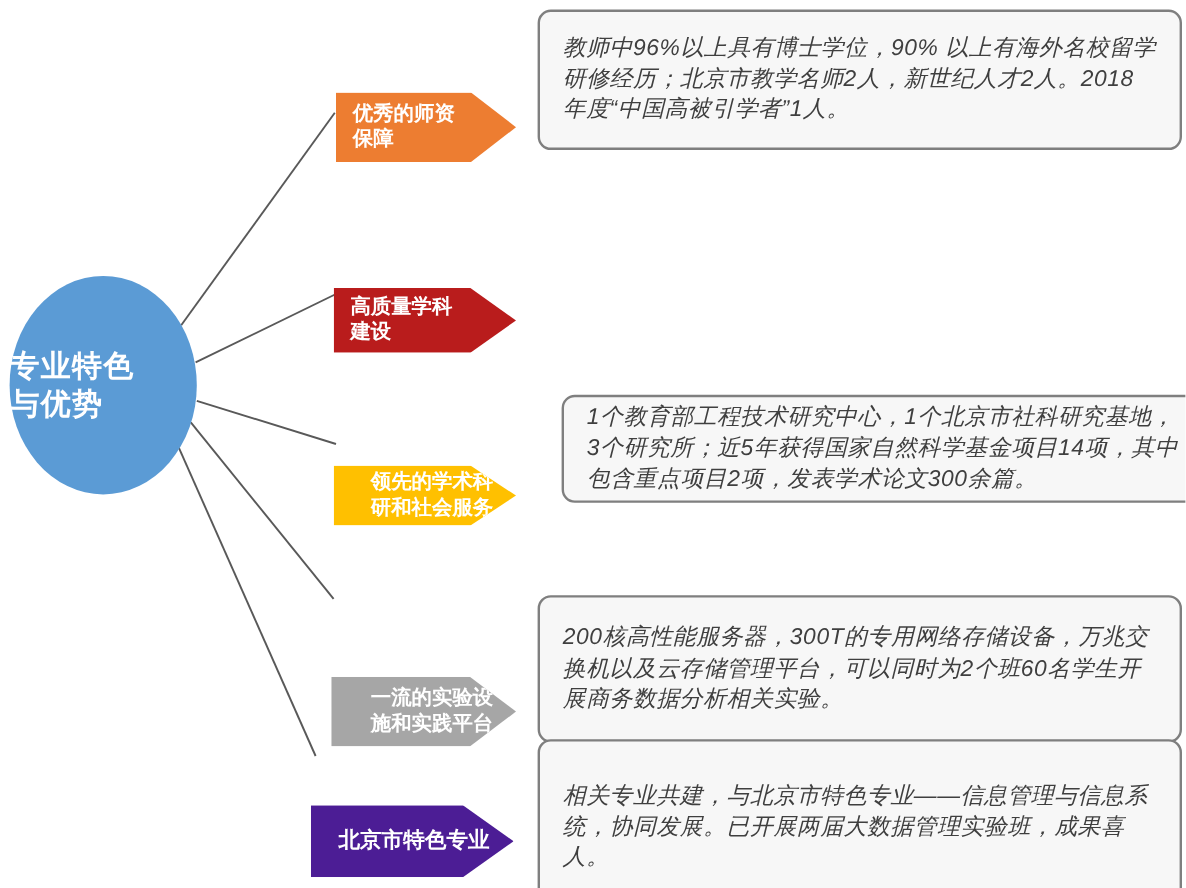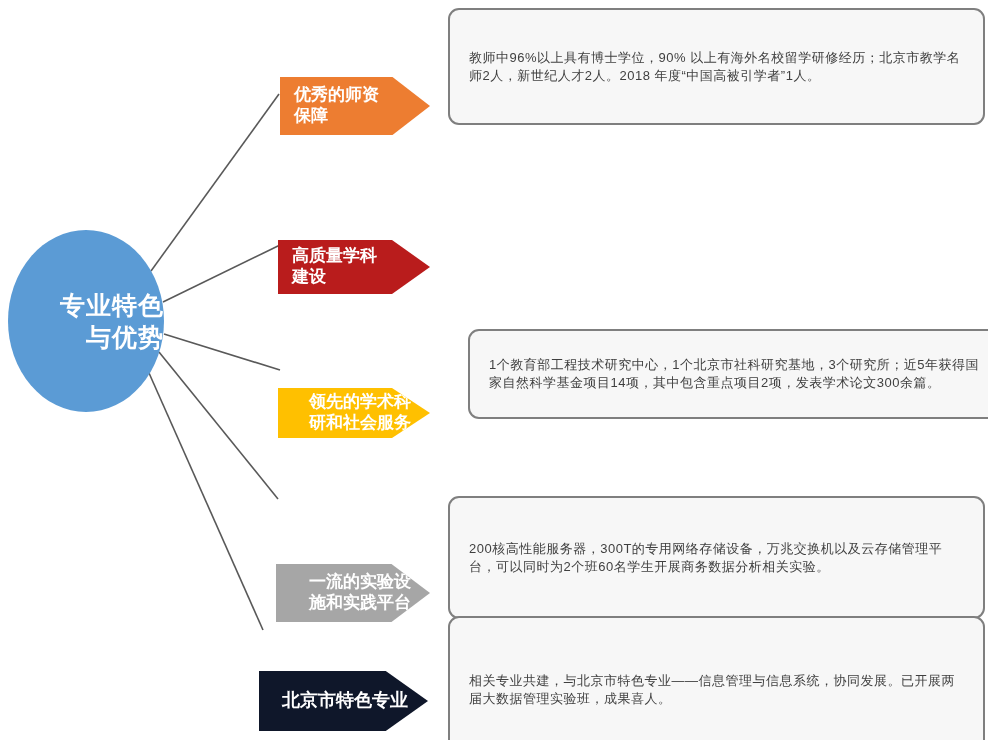--- a/index.html
+++ b/index.html
@@ -7,21 +7,21 @@
     position:relative;
     width:988px;height:740px;
     background:#ffffff;
     overflow:hidden;
     font-family:"Liberation Sans","DejaVu Sans",sans-serif;
   }
   #connectors{position:absolute;left:0;top:0;width:988px;height:740px;}
   .center-circle{
     position:absolute;left:8px;top:230px;width:156px;height:182px;
     border-radius:50%;
-    display:flex;flex-direction:column;align-items:flex-end;justify-content:center;
+    display:flex;flex-direction:column;align-items:flex-start;justify-content:center;
     color:#ffffff;font-size:25px;font-weight:bold;line-height:1.3;
     text-align:center;letter-spacing:1px;
   }
   .arrow-tag{
     position:absolute;
     clip-path:polygon(0% 0%,75% 0%,100% 50%,75% 100%,0% 100%);
     display:flex;flex-direction:column;justify-content:center;
     color:#ffffff;font-weight:bold;font-size:17px;line-height:1.22;
     padding-left:14px;box-sizing:border-box;margin-top:44px;
   }
@@ -29,22 +29,23 @@
   .arrow-2{left:278px;top:196px;width:152px;height:54px;}
   .arrow-3{left:278px;top:344px;width:152px;height:50px;}
   .arrow-4{left:276px;top:520px;width:154px;height:58px;text-align:center;}
   .arrow-5{left:259px;top:627px;width:169px;height:60px;padding-left:23px;font-size:18px;}
   .detail-box{
     position:absolute;left:448px;width:537px;
     background:#f7f7f7;border:2px solid #7f7f7f;border-radius:11px;
     box-sizing:border-box;
     display:flex;align-items:center;
     padding:6px 16px 6px 19px;
-    color:#3f3f3f;font-size:13px;line-height:1.36;
+    color:#3f3f3f;font-size:19px;line-height:1.36;
     letter-spacing:0.5px;
+    font-style:italic;
   }
   .box-1{top:8px;height:117px;}
   .box-2{top:168px;height:120px;}
   .box-3{top:329px;height:90px;margin-left:20px;}
   .box-4{top:496px;height:123px;}
   .box-5{top:616px;height:147px;}
 </style>
 </head>
 <body>
 
@@ -85,20 +86,20 @@
   </div>
 
   <div class="arrow-tag arrow-4" style="background: rgb(166, 166, 166);">
     <div>一流的实验设</div>
     <div>施和实践平台</div>
   </div>
   <div class="detail-box box-4">
     <span>200核高性能服务器，300T的专用网络存储设备，万兆交换机以及云存储管理平台，可以同时为2个班60名学生开展商务数据分析相关实验。</span>
   </div>
 
-  <div class="arrow-tag arrow-5" style="background: #0f172a;">
+  <div class="arrow-tag arrow-5" style="background: #4c1d95;">
     <div>北京市特色专业</div>
   </div>
   <div class="detail-box box-5">
     <span>相关专业共建，与北京市特色专业——信息管理与信息系统，协同发展。已开展两届大数据管理实验班，成果喜人。</span>
   </div>
 
 </div>
 
 </body></html>

